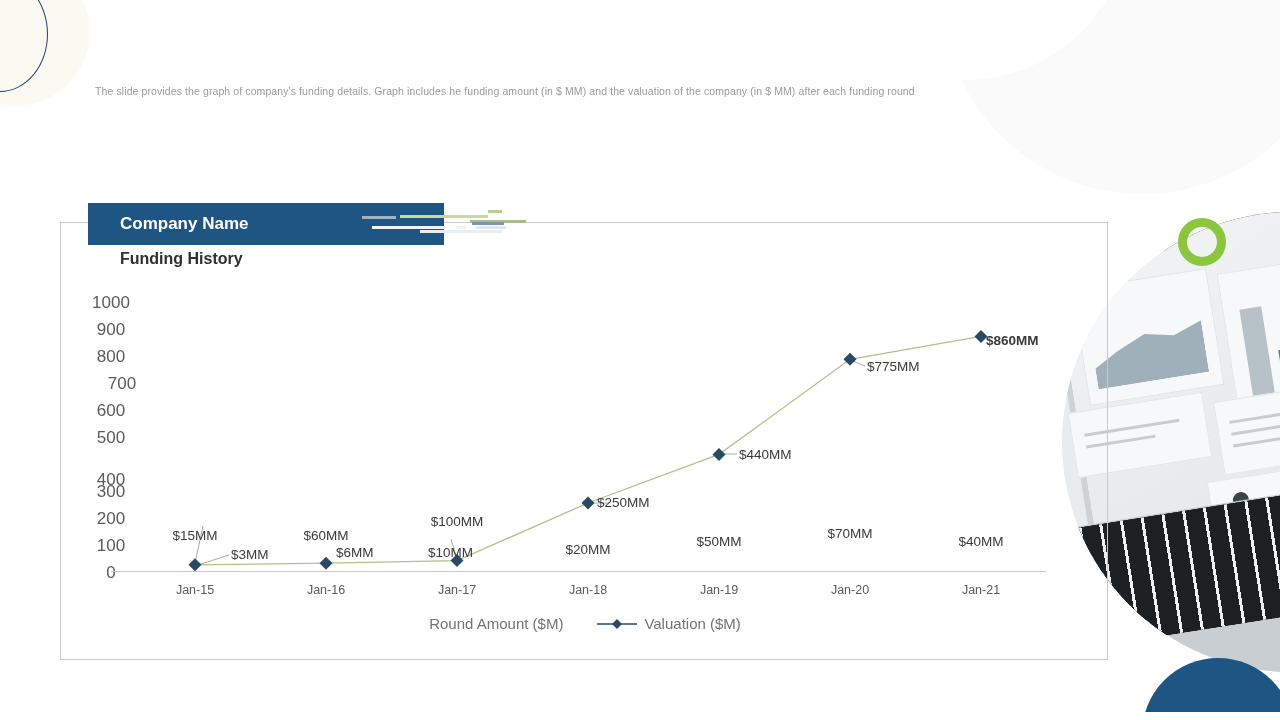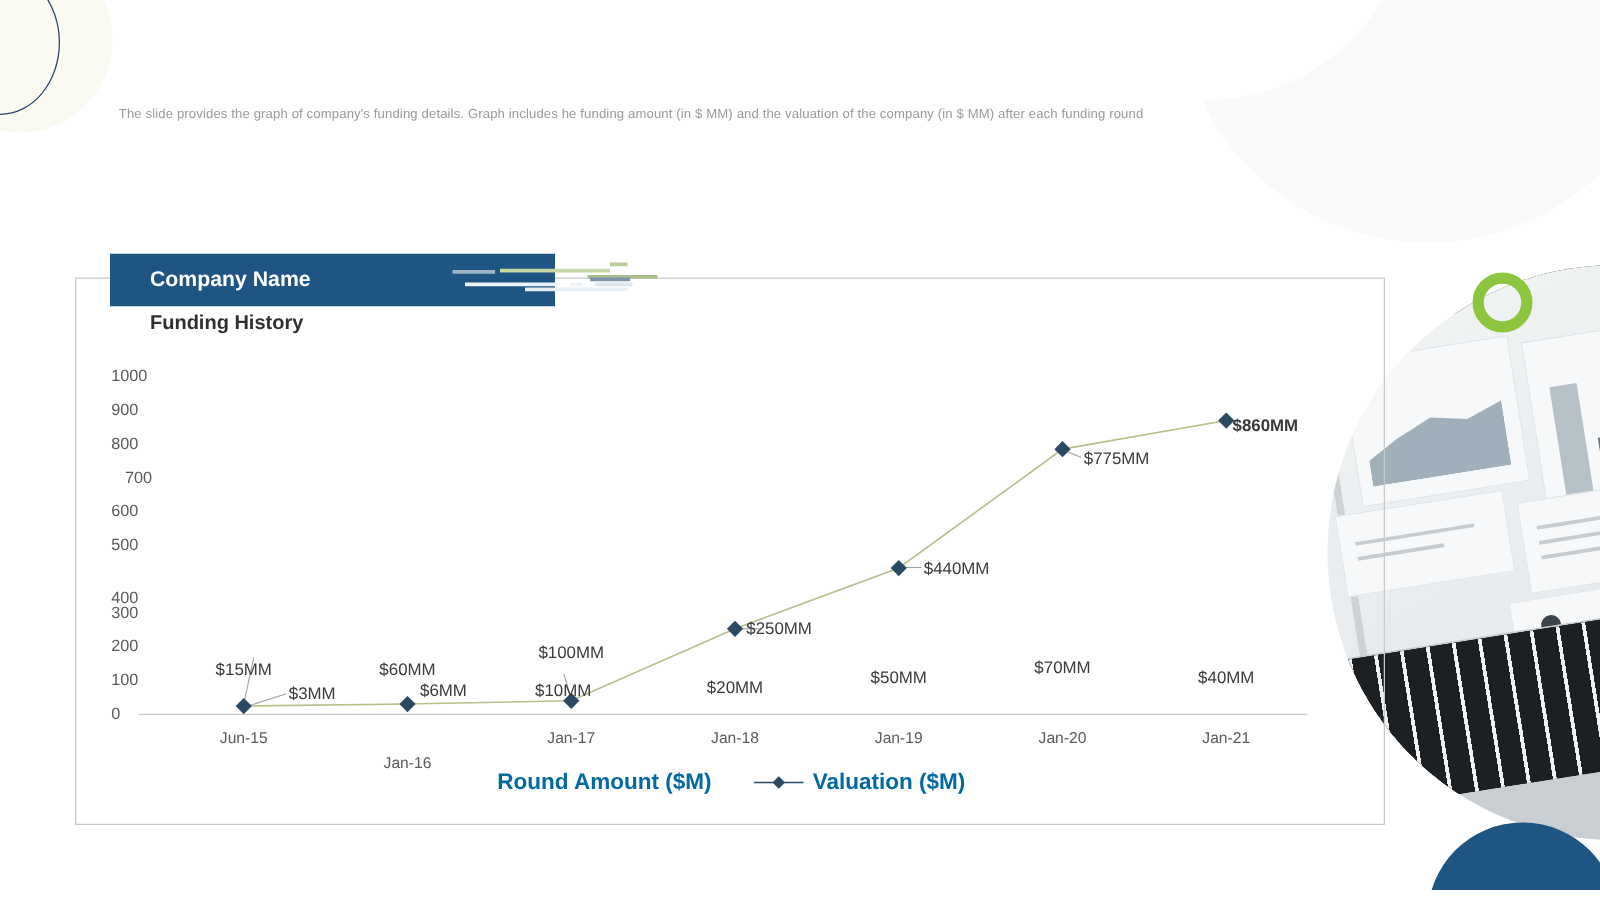--- a/index.html
+++ b/index.html
@@ -184,22 +184,22 @@
     color: #2f2f2f;
     z-index: 5;
     white-space: nowrap;
   }
 
   
   .chart-area { position: absolute; left: 0; top: 0; width: 1048px; height: 438px; }
   .ylabel {
     position: absolute;
     width: 44px;
-    text-align: left;
-    font-size: 13px;
+    text-align: center;
+    font-size: 17px;
     color: #5a5a5a;
   }
   .xlabel {
     position: absolute;
     width: 110px;
     text-align: center;
     font-size: 12.5px;
     color: #5a5a5a;
   }
   .axis-line {
@@ -227,21 +227,21 @@
   .legend {
     position: absolute;
     left: 0; top: 392px;
     width: 1048px;
     display: flex;
     justify-content: center;
     align-items: center;
     gap: 34px;
   }
   .legend-item { display: flex; align-items: center; gap: 7px; }
-  .legend-text { font-size: 18px; font-weight: bold; color: #0369a1; }
+  .legend-text { font-size: 15px; font-weight: normal; color: #737373; }
 
   
   .footer {
     position: absolute;
     left: 0; top: 698px;
     width: 1280px;
     text-align: center;
     font-size: 11.5px;
     color: #8f8f8f;
   }
@@ -342,22 +342,22 @@
       <div class="dlabel" style="left:925px; top:110px;font-weight:bold;">$860MM</div>
 
       <div class="rlabel" style="left:79px;  top:305px;">$15MM</div>
       <div class="rlabel" style="left:210px; top:305px;">$60MM</div>
       <div class="rlabel" style="left:341px; top:291px;">$100MM</div>
       <div class="rlabel" style="left:472px; top:319px;">$20MM</div>
       <div class="rlabel" style="left:603px; top:311px;">$50MM</div>
       <div class="rlabel" style="left:734px; top:303px;">$70MM</div>
       <div class="rlabel" style="left:865px; top:311px;">$40MM</div>
 
-      <div class="xlabel" style="left:79px;  top:360px;">Jun-15</div>
-      <div class="xlabel" style="left:210px; top:360px;margin-top:20px;">Jan-16</div>
+      <div class="xlabel" style="left:79px;  top:360px;">Jan-15</div>
+      <div class="xlabel" style="left:210px; top:360px;">Jan-16</div>
       <div class="xlabel" style="left:341px; top:360px;">Jan-17</div>
       <div class="xlabel" style="left:472px; top:360px;">Jan-18</div>
       <div class="xlabel" style="left:603px; top:360px;">Jan-19</div>
       <div class="xlabel" style="left:734px; top:360px;">Jan-20</div>
       <div class="xlabel" style="left:865px; top:360px;">Jan-21</div>
 
       <div class="legend">
         <div class="legend-item">
           <span class="legend-text">Round Amount ($M)</span>
         </div>

